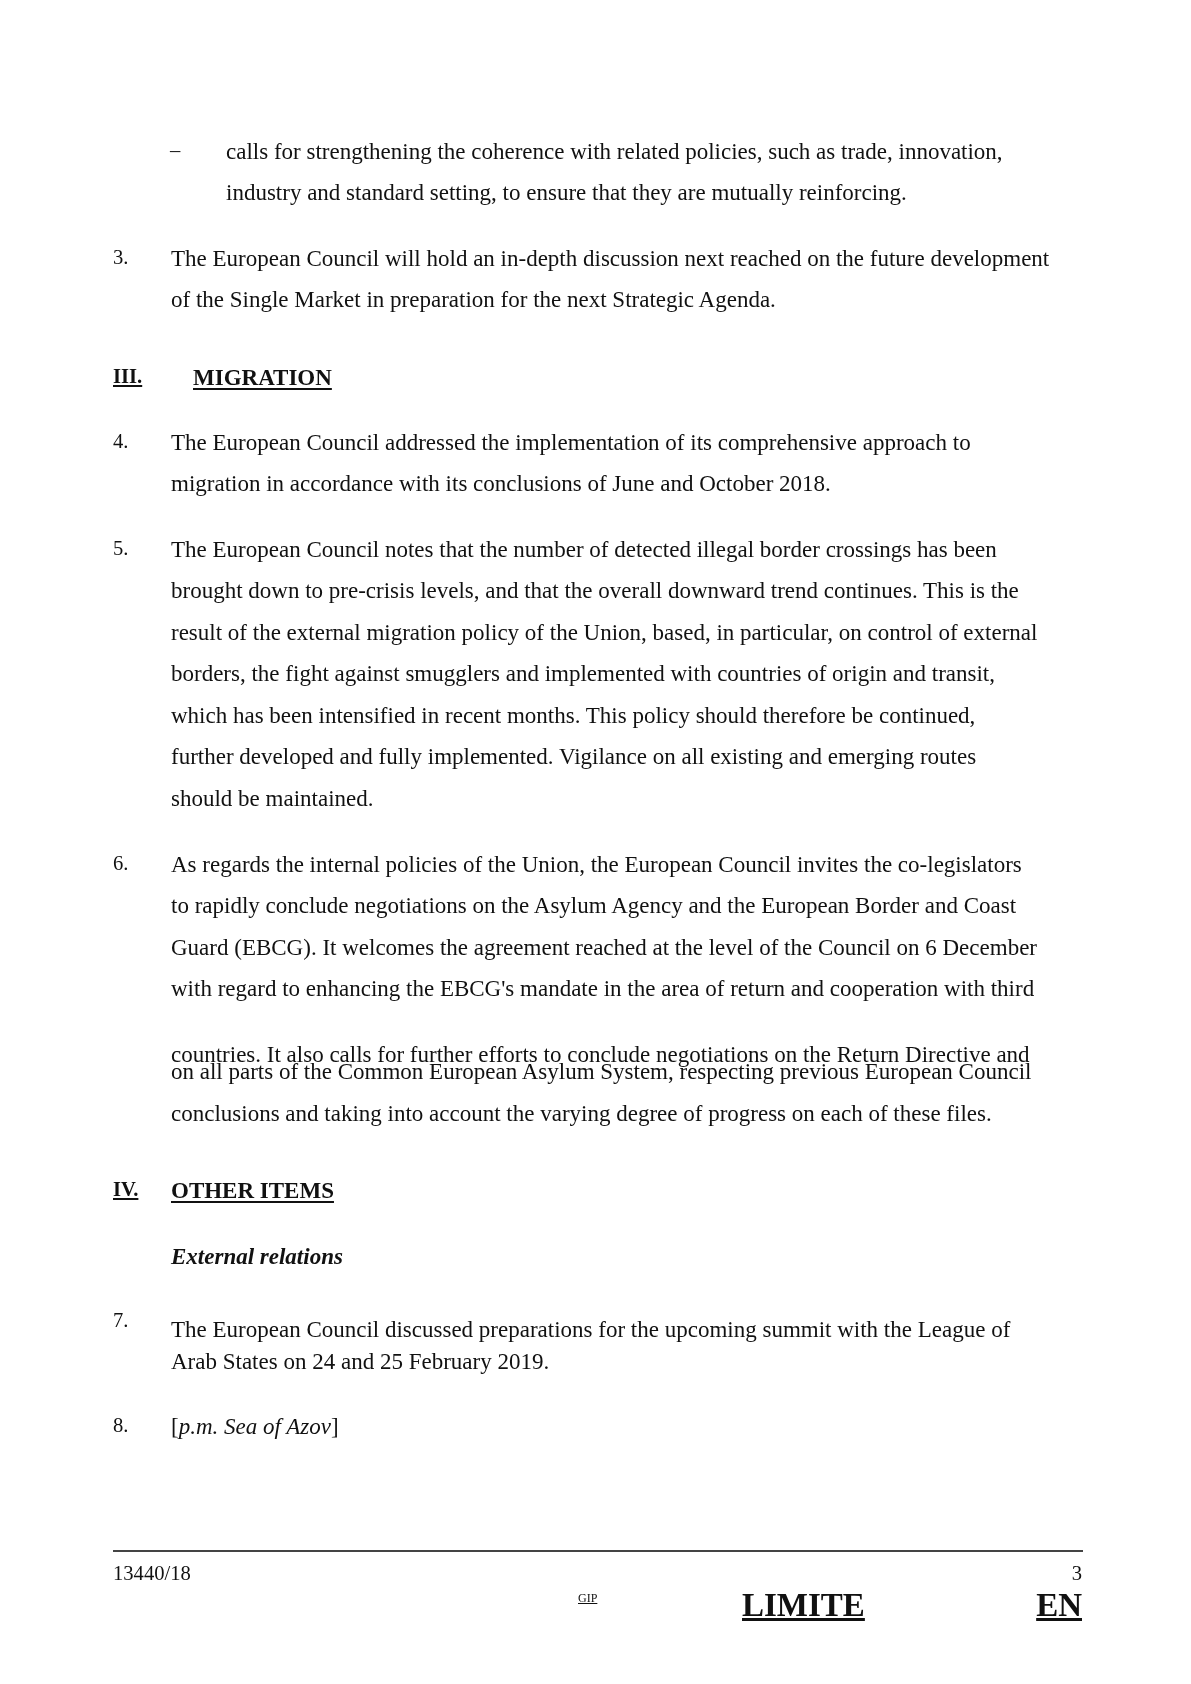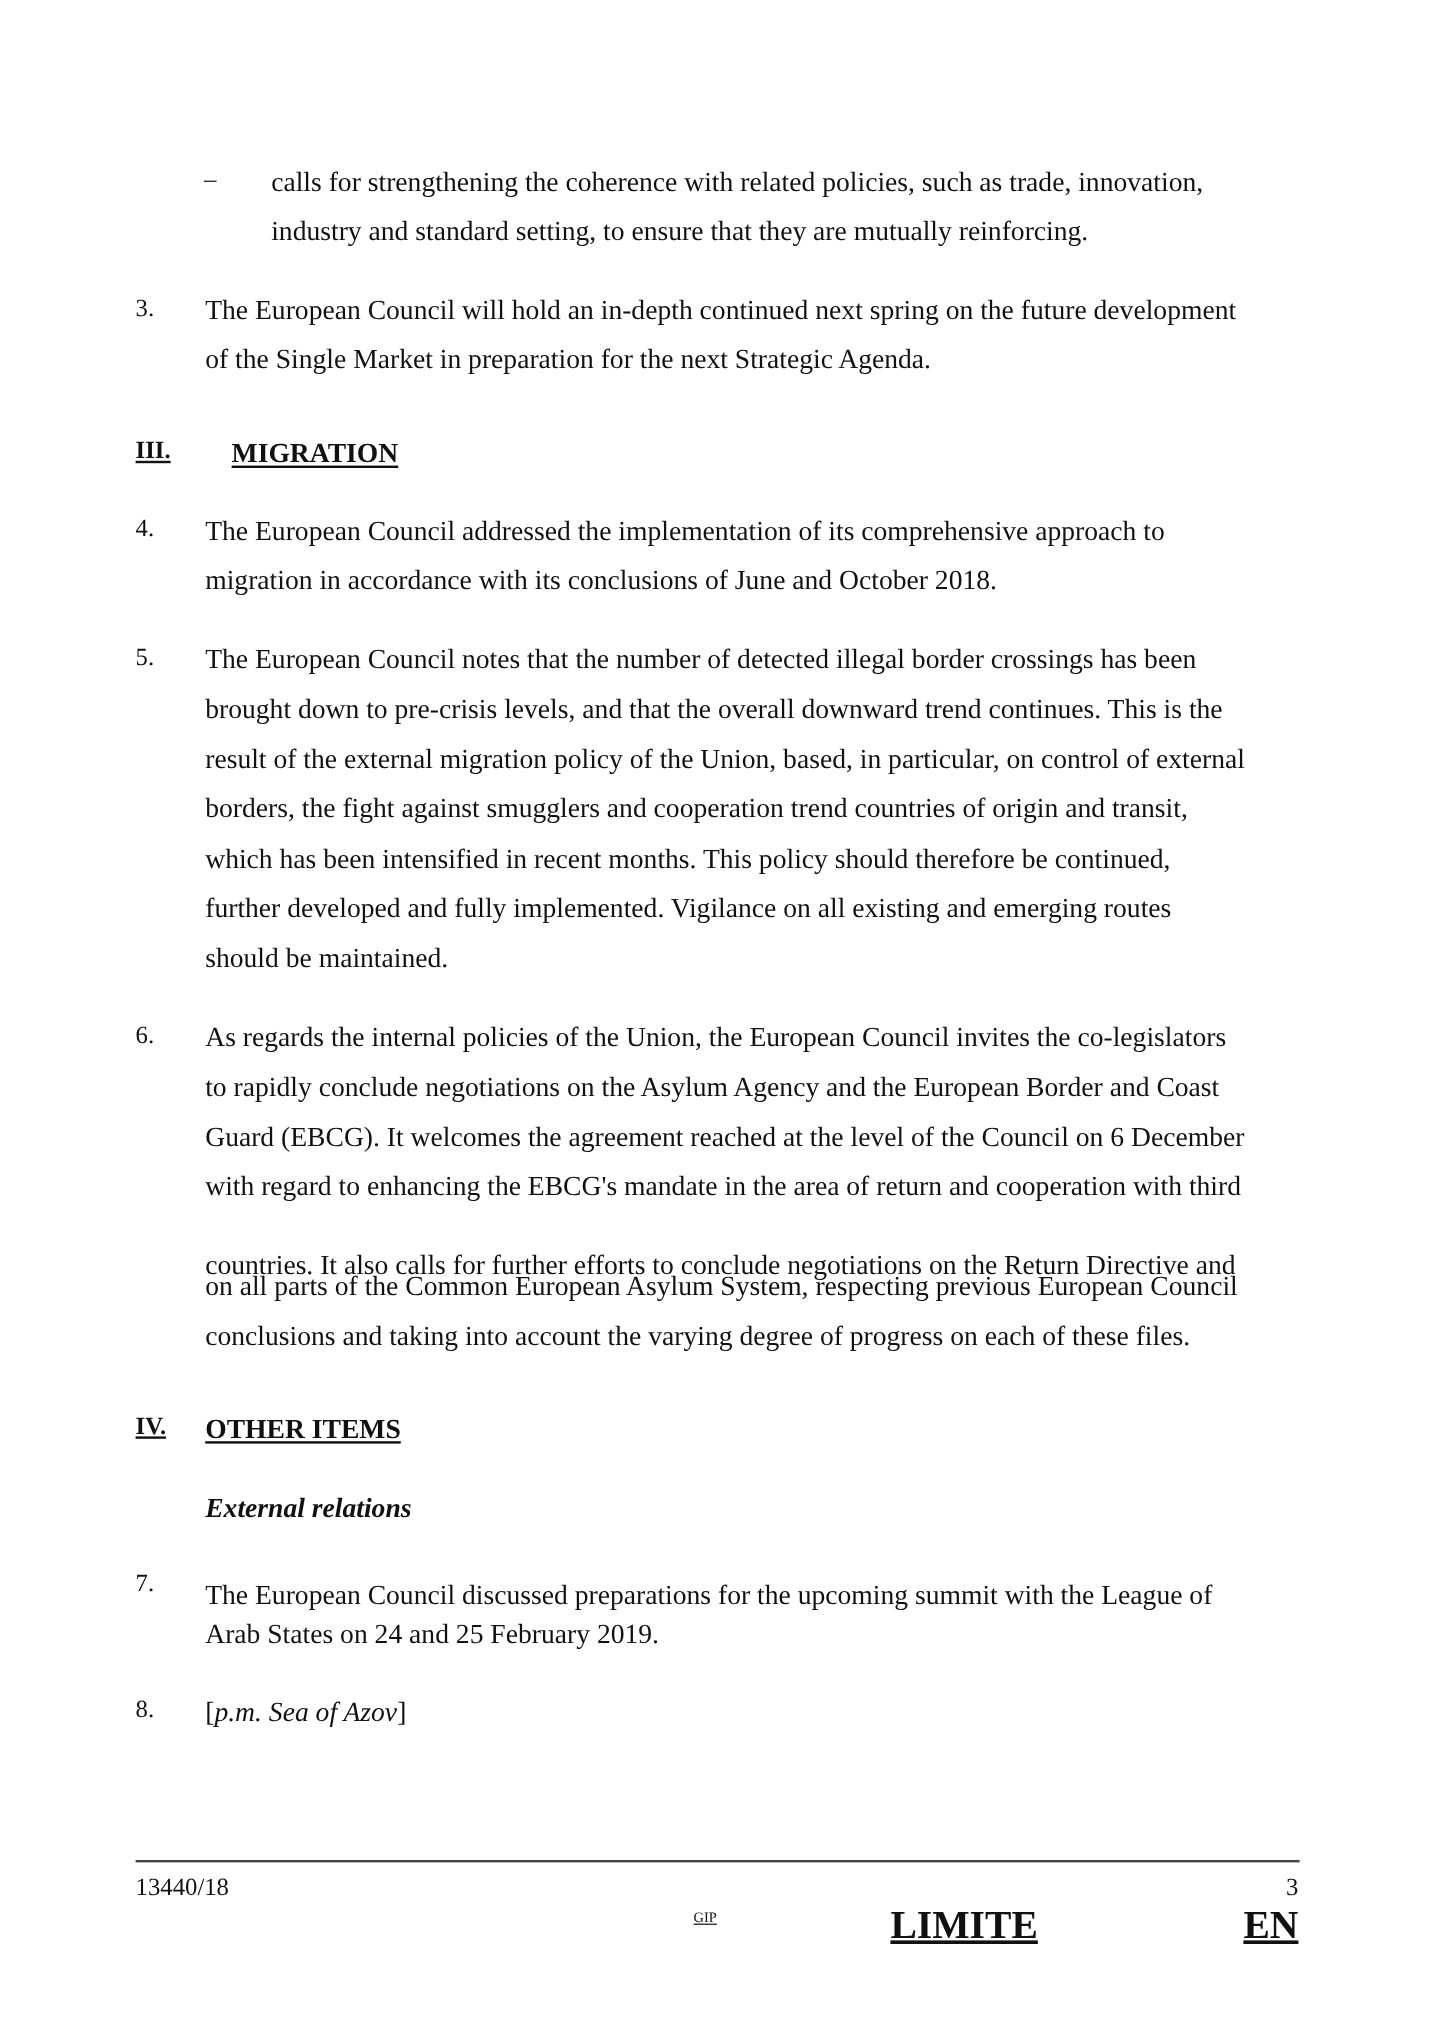--- a/index.html
+++ b/index.html
@@ -15,35 +15,35 @@
   .foot { position: absolute; line-height: 1; white-space: nowrap; }
 </style>
 </head>
 <body>
 
 <span class="num" style="left:170px; top:140px;">–</span>
 <span class="ln" style="left:226px; top:140px;">calls for strengthening the coherence with related policies, such as trade, innovation,</span>
 <span class="ln" style="left:226px; top:181px;">industry and standard setting, to ensure that they are mutually reinforcing.</span>
 
 <span class="num" style="left:113px; top:247px;">3.</span>
-<span class="ln" style="left:171px; top:247px;">The European Council will hold an in-depth continued next spring on the future development</span>
+<span class="ln" style="left:171px; top:247px;">The European Council will hold an in-depth discussion next reached on the future development</span>
 <span class="ln" style="left:171px; top:288px;">of the Single Market in preparation for the next Strategic Agenda.</span>
 
 <span class="num bold" style="left:113px; top:366px;">III.</span>
 <span class="ln bold ul" style="left:171px; top:366px;margin-left:22px;">MIGRATION</span>
 
 <span class="num" style="left:113px; top:431px;">4.</span>
 <span class="ln" style="left:171px; top:431px;">The European Council addressed the implementation of its comprehensive approach to</span>
 <span class="ln" style="left:171px; top:472px;">migration in accordance with its conclusions of June and October 2018.</span>
 
 <span class="num" style="left:113px; top:538px;">5.</span>
 <span class="ln" style="left:171px; top:538px;">The European Council notes that the number of detected illegal border crossings has been</span>
 <span class="ln" style="left:171px; top:579px;">brought down to pre-crisis levels, and that the overall downward trend continues. This is the</span>
 <span class="ln" style="left:171px; top:621px;">result of the external migration policy of the Union, based, in particular, on control of external</span>
-<span class="ln" style="left:171px; top:662px;">borders, the fight against smugglers and cooperation trend countries of origin and transit,</span>
+<span class="ln" style="left:171px; top:662px;">borders, the fight against smugglers and implemented with countries of origin and transit,</span>
 <span class="ln" style="left:171px; top:704px;">which has been intensified in recent months. This policy should therefore be continued,</span>
 <span class="ln" style="left:171px; top:745px;">further developed and fully implemented. Vigilance on all existing and emerging routes</span>
 <span class="ln" style="left:171px; top:787px;">should be maintained.</span>
 
 <span class="num" style="left:113px; top:853px;">6.</span>
 <span class="ln" style="left:171px; top:853px;">As regards the internal policies of the Union, the European Council invites the co-legislators</span>
 <span class="ln" style="left:171px; top:894px;">to rapidly conclude negotiations on the Asylum Agency and the European Border and Coast</span>
 <span class="ln" style="left:171px; top:936px;">Guard (EBCG). It welcomes the agreement reached at the level of the Council on 6 December</span>
 <span class="ln" style="left:171px; top:977px;">with regard to enhancing the EBCG's mandate in the area of return and cooperation with third</span>
 <span class="ln" style="left:171px; top:1019px;margin-top:24px;">countries. It also calls for further efforts to conclude negotiations on the Return Directive and</span>

